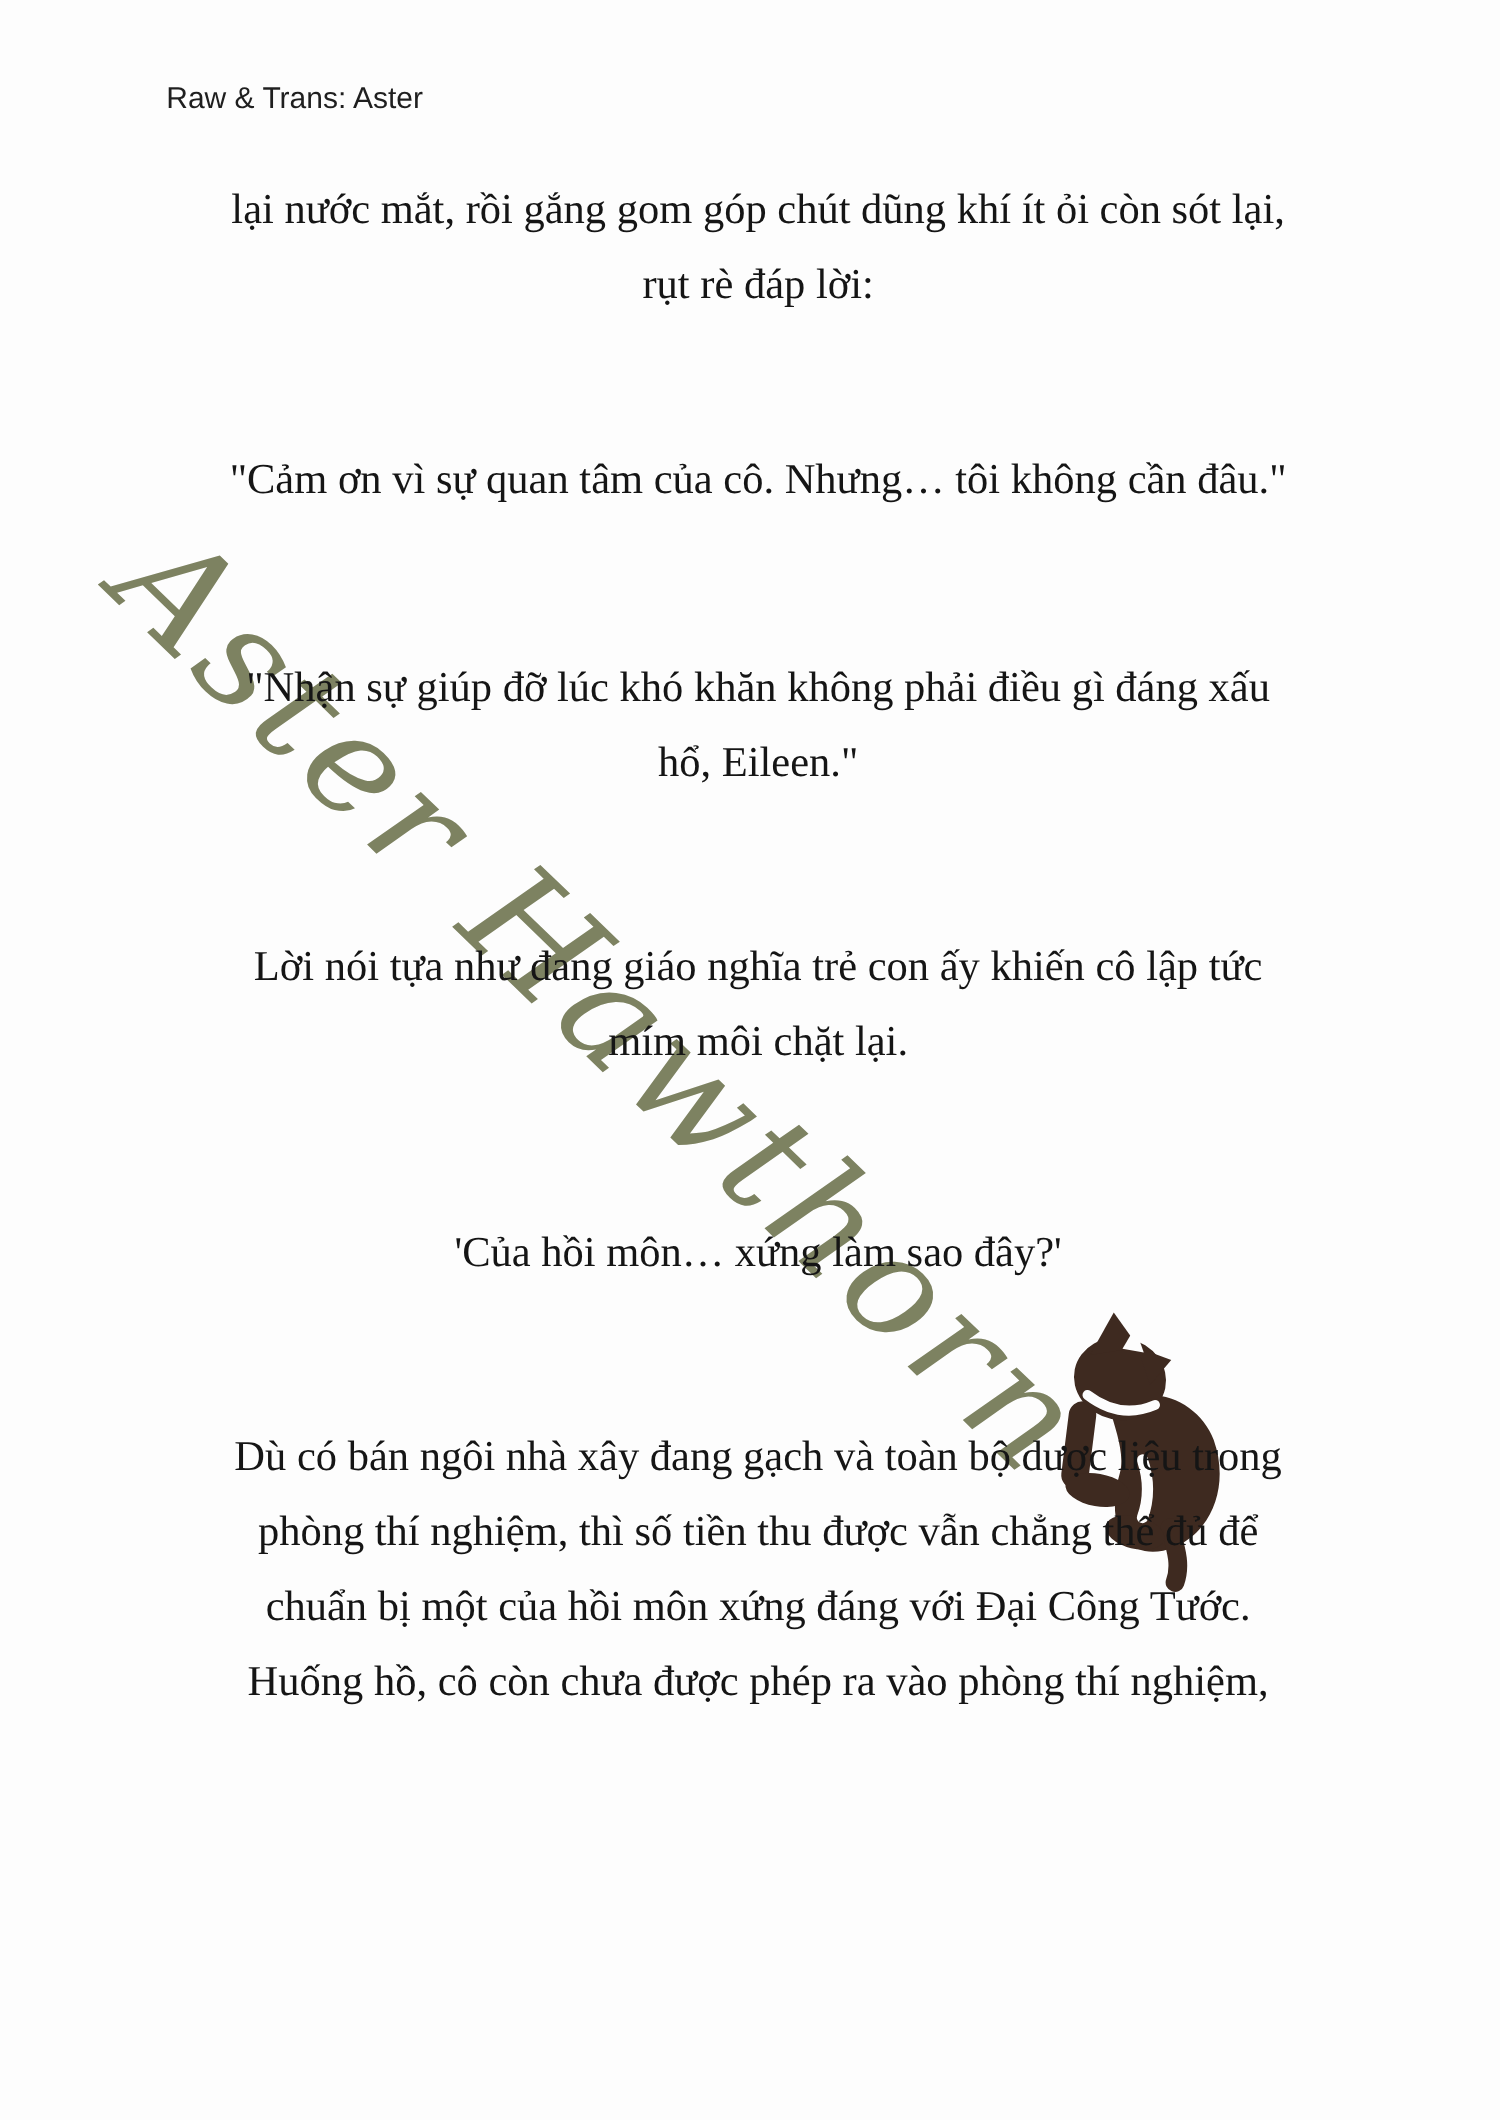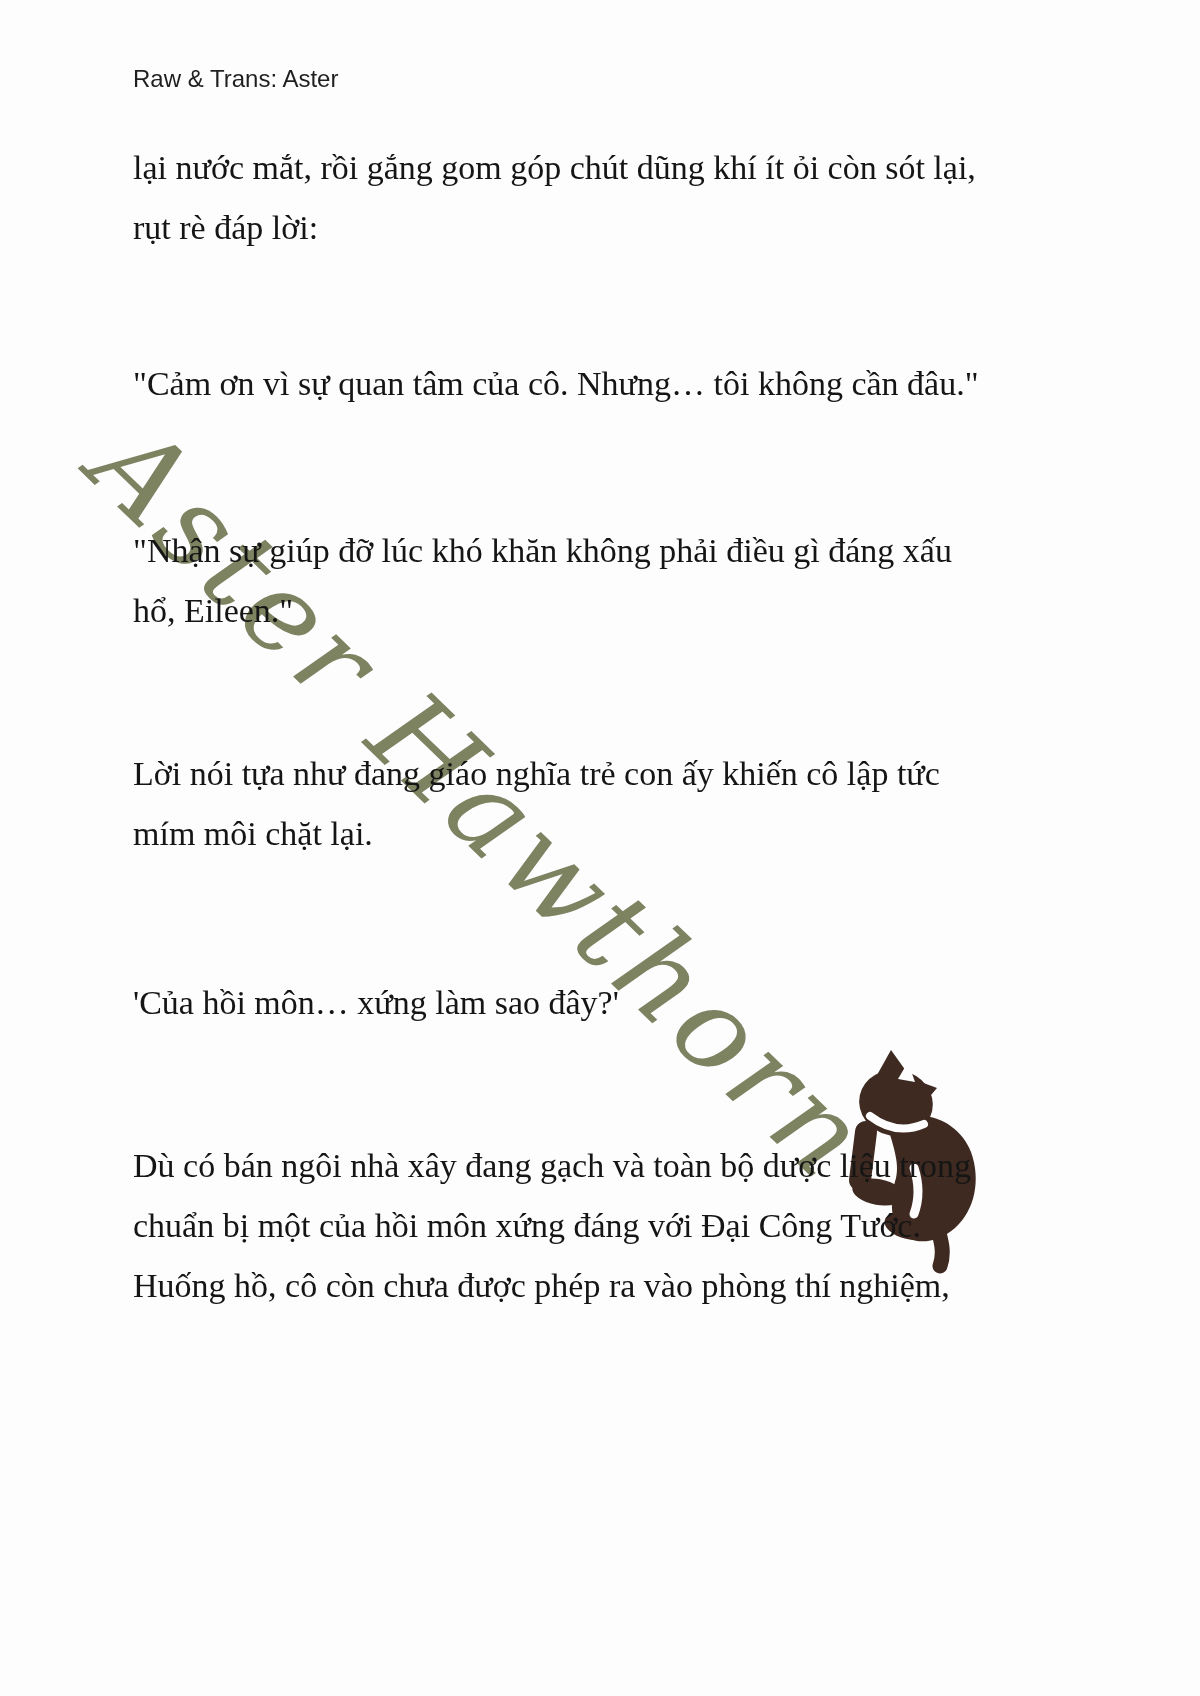--- a/index.html
+++ b/index.html
@@ -46,21 +46,21 @@
   }
   .para {
     position: absolute;
     left: 133px;
     right: 120px;
     z-index: 3;
     font-size: 34px;
     line-height: 60px;
     color: #151515;
   }
-  .line { white-space: nowrap; }
+  .line { white-space: nowrap; text-align: center; }
 </style>
 </head>
 <body>
 
 <div class="page">
 
   <div class="watermark" style="color: rgb(125, 130, 97);">Aster Hawthorn</div>
 
   <svg class="cat-svg" viewBox="0 0 172 252" aria-hidden="true">
 
@@ -106,17 +106,18 @@
     <div class="line">Lời nói tựa như đang giáo nghĩa trẻ con ấy khiến cô lập tức</div>
     <div class="line">mím môi chặt lại.</div>
   </div>
 
   <div class="para" style="top:973px">
     <div class="line">'Của hồi môn… xứng làm sao đây?'</div>
   </div>
 
   <div class="para" style="top:1136px">
     <div class="line">Dù có bán ngôi nhà xây đang gạch và toàn bộ dược liệu trong</div>
+    <div class="line">phòng thí nghiệm, thì số tiền thu được vẫn chẳng thể đủ để</div>
     <div class="line">chuẩn bị một của hồi môn xứng đáng với Đại Công Tước.</div>
     <div class="line">Huống hồ, cô còn chưa được phép ra vào phòng thí nghiệm,</div>
   </div>
 
 </div>
 
 </body></html>

